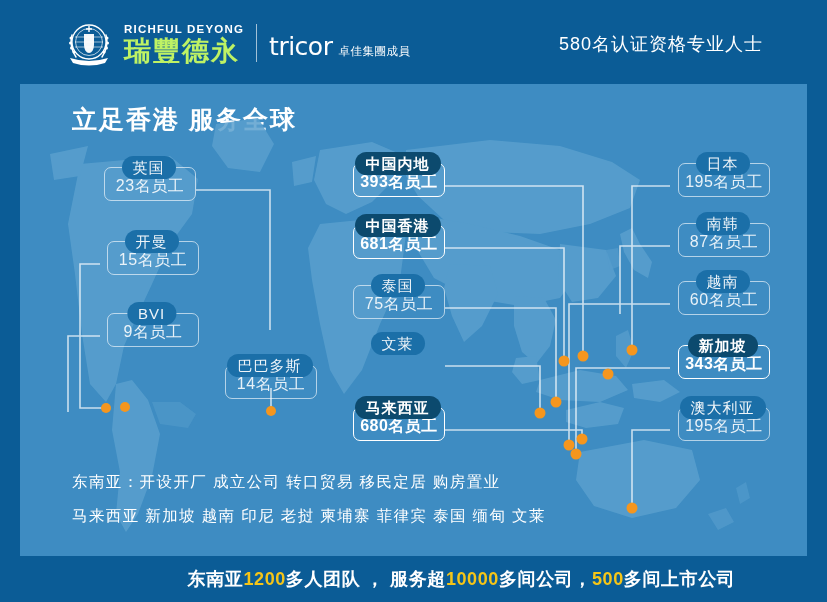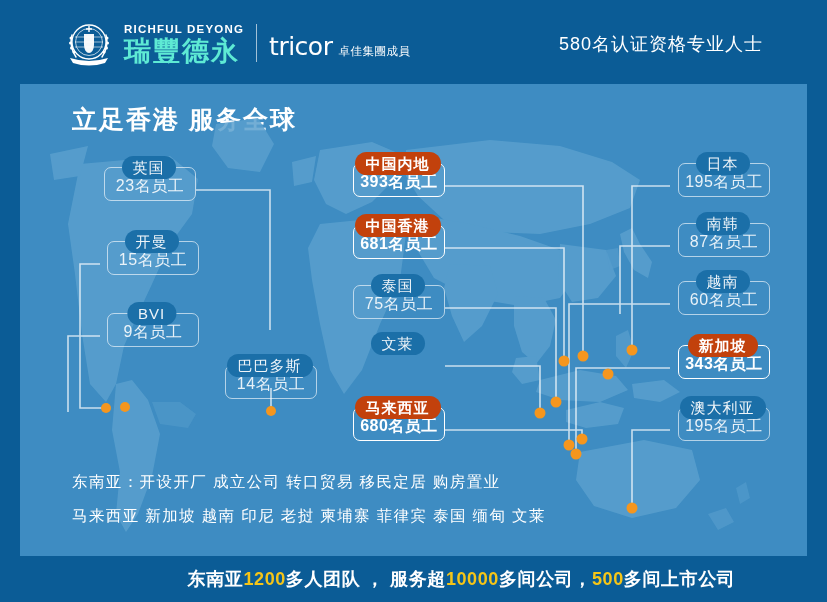--- a/index.html
+++ b/index.html
@@ -10,21 +10,21 @@
     -webkit-font-smoothing:antialiased;
   }
   .stage{position:relative;width:827px;height:602px;}
 
   
   .header{position:absolute;left:0;top:0;width:827px;height:84px;background:#0B5C96;}
   .logo-wrap{position:absolute;left:62px;top:17px;display:flex;align-items:center;}
   .crest{width:54px;height:54px;position:relative;flex:0 0 auto;}
   .logo-txt{margin-left:8px;display:flex;align-items:flex-end;}
   .logo-en{font-size:11.5px;font-weight:bold;letter-spacing:1.2px;color:#ffffff;line-height:1;margin-bottom:2px;}
-  .logo-cn{font-size:27px;font-weight:bold;color:#5eead4;line-height:1;letter-spacing:2px;
+  .logo-cn{font-size:27px;font-weight:bold;color:#bef264;line-height:1;letter-spacing:2px;
            font-family:"DejaVu Sans","Liberation Sans",sans-serif;}
   .logo-left{display:flex;flex-direction:column;justify-content:flex-end;}
   .divider-v{width:1px;height:38px;background:rgba(255,255,255,.62);margin:0 12px 2px 12px;align-self:flex-end;}
   .tricor-row{display:flex;align-items:baseline;padding-bottom:3px;}
   .tricor{font-size:25px;color:#ffffff;letter-spacing:-0.5px;font-family:"DejaVu Sans","Liberation Sans",sans-serif;}
   .tricor-cn{font-size:11.5px;color:#ffffff;margin-left:6px;letter-spacing:.5px;}
   .header-right{position:absolute;right:64px;top:44px;transform:translateY(-50%);
                 font-size:18px;color:#ffffff;letter-spacing:1px;}
 
   
@@ -41,21 +41,21 @@
     border:1.6px solid rgba(255,255,255,.62);border-radius:7px;
     display:flex;align-items:flex-end;justify-content:center;padding-bottom:3px;
     font-size:16px;color:rgba(255,255,255,.88);letter-spacing:.5px;
   }
   .lbl .pill{
     position:absolute;left:50%;top:0;transform:translateX(-50%);
     height:23px;line-height:23px;padding:0 11px;border-radius:12px;white-space:nowrap;
     font-size:15px;letter-spacing:1px;color:rgba(255,255,255,.92);
     background:#1B6FA8;z-index:3;
   }
-  .lbl.hi .pill{background:#c2410c;color:#ffffff;font-weight:bold;}
+  .lbl.hi .pill{background:#0c4a6e;color:#ffffff;font-weight:bold;}
   .lbl.hi .box{border-color:#ffffff;color:#ffffff;font-weight:bold;}
 
   
   .notes{position:absolute;left:52px;top:388px;}
   .notes div{font-size:15.5px;color:#ffffff;letter-spacing:1.4px;margin-bottom:13px;white-space:nowrap;}
 
   
   .footer{position:absolute;left:0;top:556px;width:827px;height:46px;background:#0B5C96;
           display:flex;align-items:center;justify-content:center;padding-left:48px;}
   .footer span{font-size:18px;font-weight:bold;color:#ffffff;letter-spacing:.6px;}

